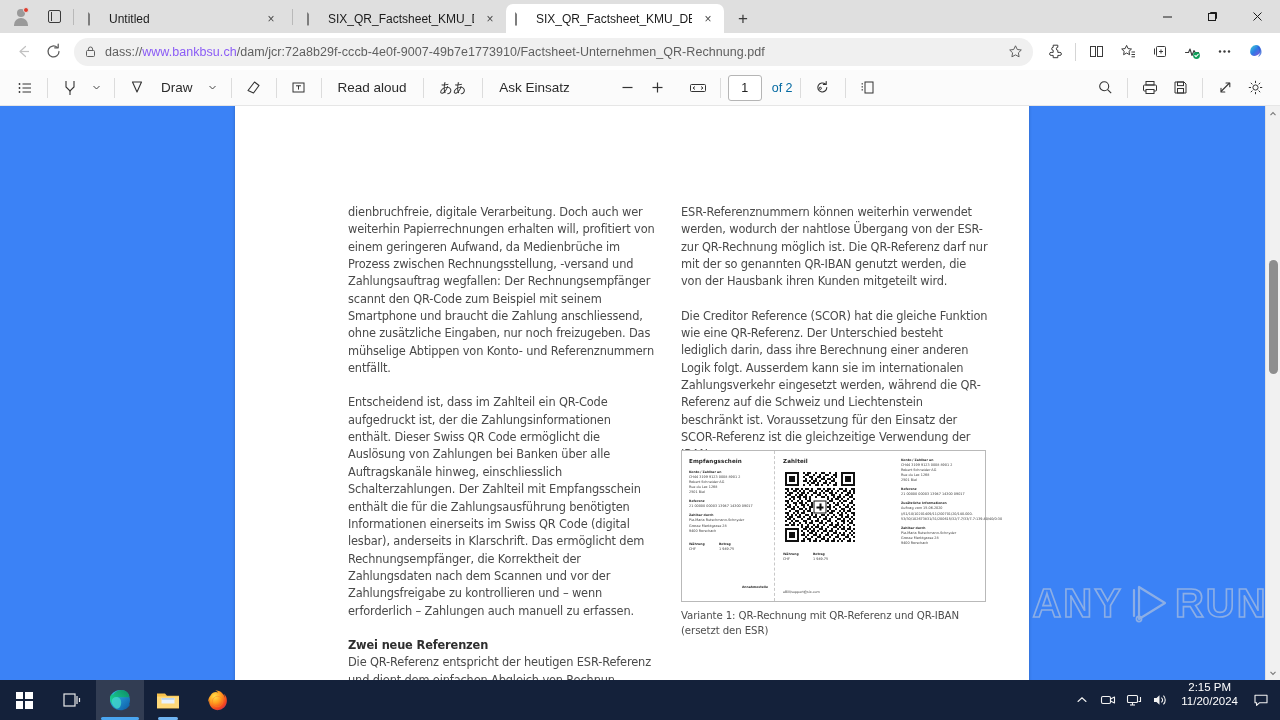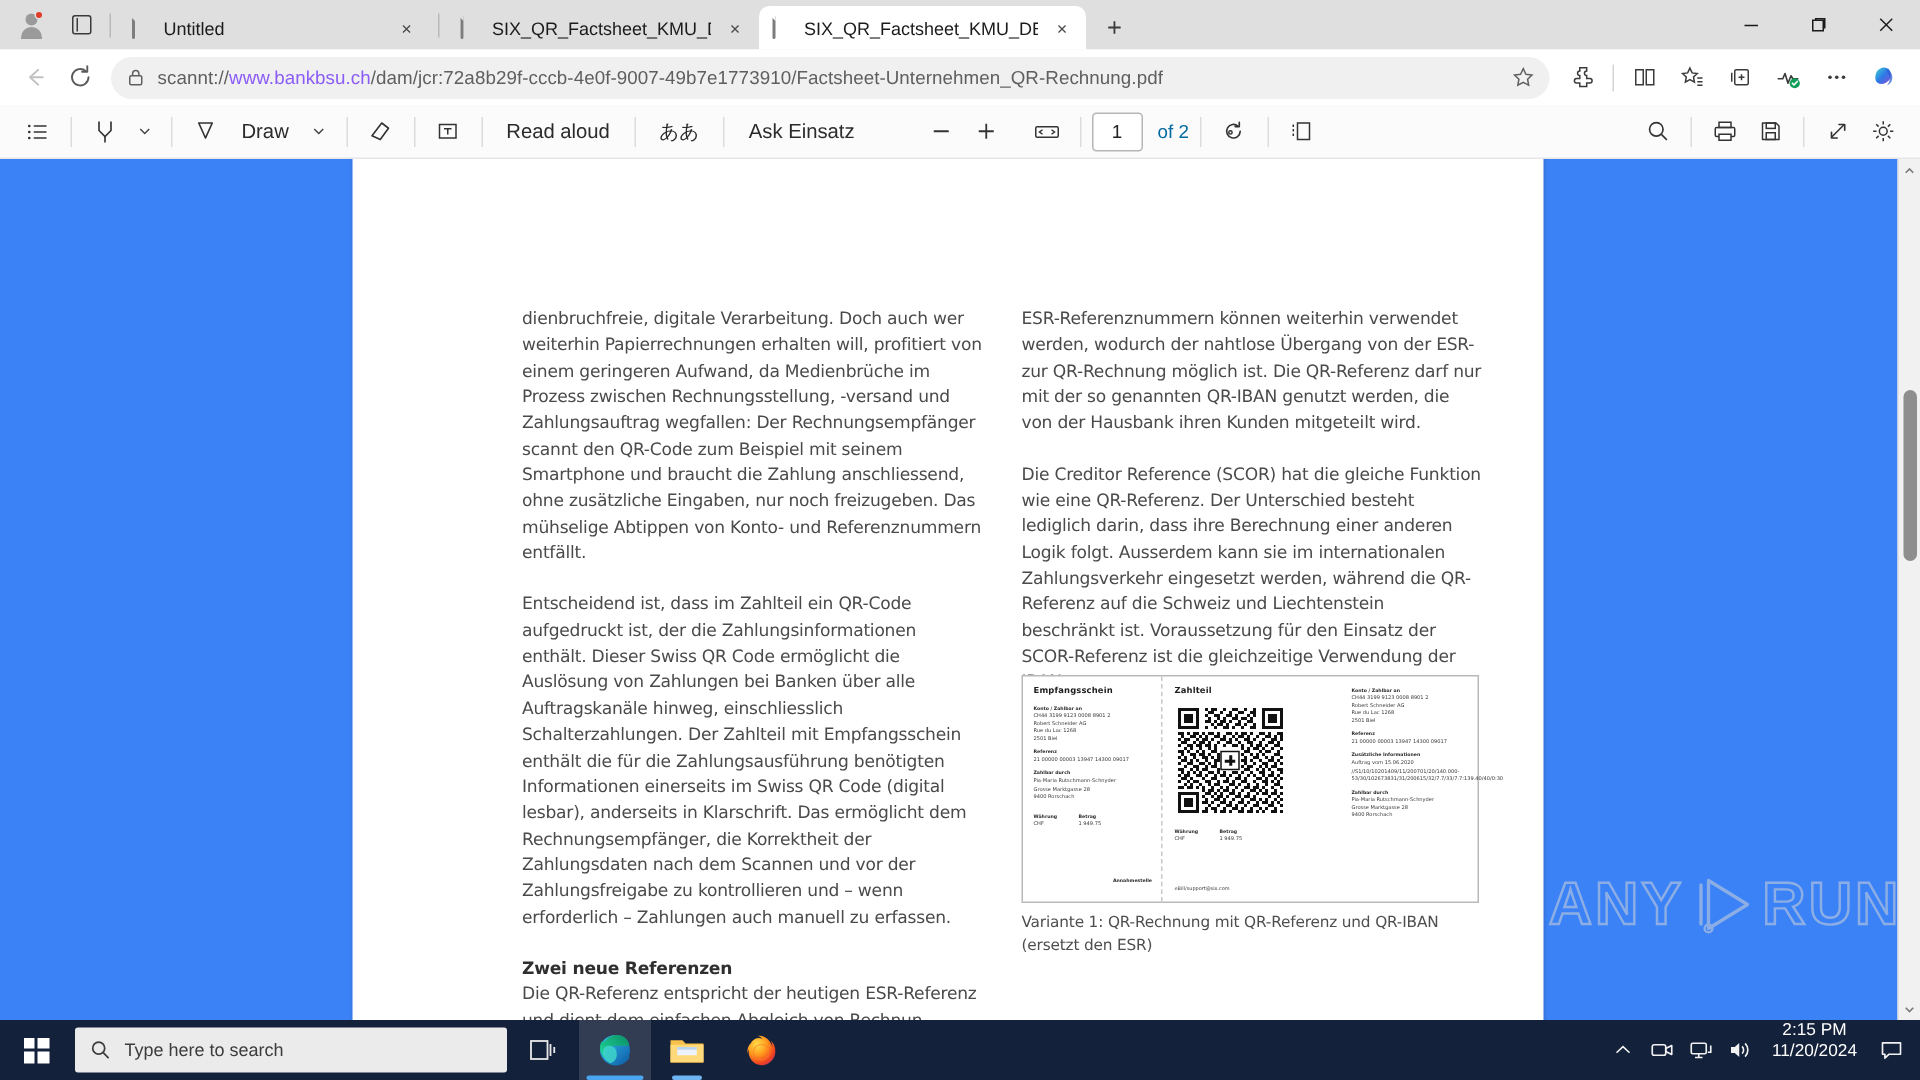--- a/index.html
+++ b/index.html
@@ -396,21 +396,21 @@
       </svg>
     </div>
 
     <div class="omnibox">
       <span class="lock">
         <svg width="13" height="13" viewBox="0 0 13 13">
           <rect x="2.5" y="5.5" width="8" height="6" rx="1" fill="none" stroke="#5f5f5f" stroke-width="1"></rect>
           <path d="M4.4 5.5 V4.1 a2.1 2.1 0 0 1 4.2 0 V5.5" fill="none" stroke="#5f5f5f" stroke-width="1"></path>
         </svg>
       </span>
-      <span class="url" title="https://www.bankbsu.ch/dam/jcr:72a8b29f-cccb-4e0f-9007-49b7e1773910/Factsheet-Unternehmen_QR-Rechnung.pdf"><span id="url-scheme">scannt://</span><b id="url-domain">www.bankbsu.ch</b><span id="url-path">/dam/jcr:72a8b29f-cccb-4e0f-9007-49b7e1773910/Factsheet-Unternehmen_QR-Rechnung.pdf</span></span>
+      <span class="url" title="https://www.bankbsu.ch/dam/jcr:72a8b29f-cccb-4e0f-9007-49b7e1773910/Factsheet-Unternehmen_QR-Rechnung.pdf"><span id="url-scheme">dass://</span><b id="url-domain">www.bankbsu.ch</b><span id="url-path">/dam/jcr:72a8b29f-cccb-4e0f-9007-49b7e1773910/Factsheet-Unternehmen_QR-Rechnung.pdf</span></span>
       <span class="star">
         <svg width="15" height="15" viewBox="0 0 15 15">
             <path d="M7.5 1.8 L9.3 5.5 L13.3 6 L10.4 8.8 L11.1 12.8 L7.5 10.9 L3.9 12.8 L4.6 8.8 L1.7 6 L5.7 5.5 Z" fill="none" stroke="#5f5f5f" stroke-width="1"></path>
           </svg>
       </span>
     </div>
 
     <div class="right-icons">
       <div class="tb-ico">
         <svg width="17" height="17" viewBox="0 0 17 17">
@@ -1090,27 +1090,20 @@
 
   <div class="taskbar">
     <div class="start">
       <span class="winlogo">
           <i></i>
           <i></i>
           <i></i>
           <i></i>
         </span>
     </div>
-    <div class="searchbox">
-      <svg width="14" height="14" viewBox="0 0 14 14">
-          <circle cx="5.8" cy="5.8" r="4" fill="none" stroke="#3c3c3c" stroke-width="1.15"></circle>
-          <line x1="8.8" y1="8.8" x2="12.4" y2="12.4" stroke="#3c3c3c" stroke-width="1.15"></line>
-        </svg>
-      <span class="txt">Type here to search</span>
-    </div>
     <div class="tb-app">
       <svg width="20" height="18" viewBox="0 0 20 18">
           <rect x="2" y="3" width="11" height="12" fill="none" stroke="#e9e9e9" stroke-width="1.2"></rect>
           <line x1="15" y1="5" x2="15" y2="13" stroke="#e9e9e9" stroke-width="1.2"></line>
           <line x1="17.5" y1="7" x2="17.5" y2="11" stroke="#e9e9e9" stroke-width="1.2"></line>
         </svg>
     </div>
     <div class="tb-app active">
       <svg width="26" height="26" viewBox="0 0 26 26">
         <defs>

